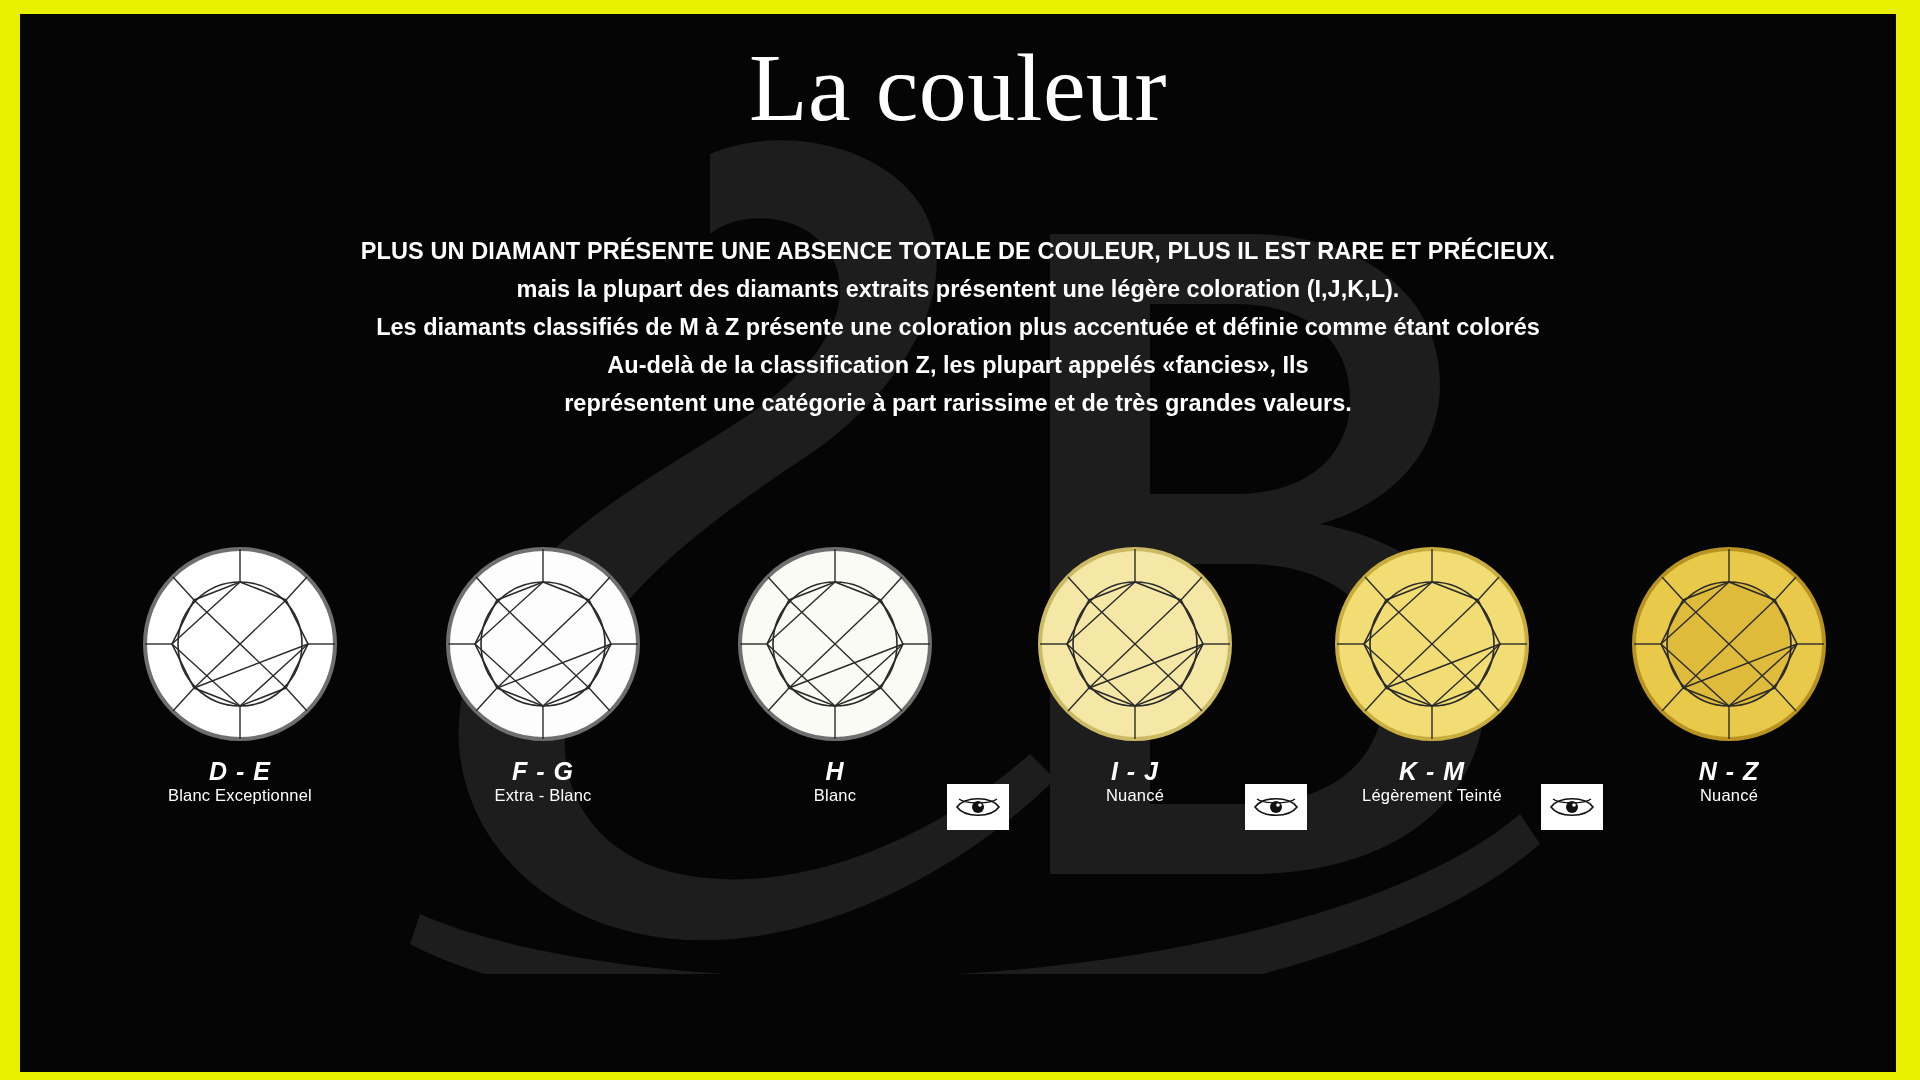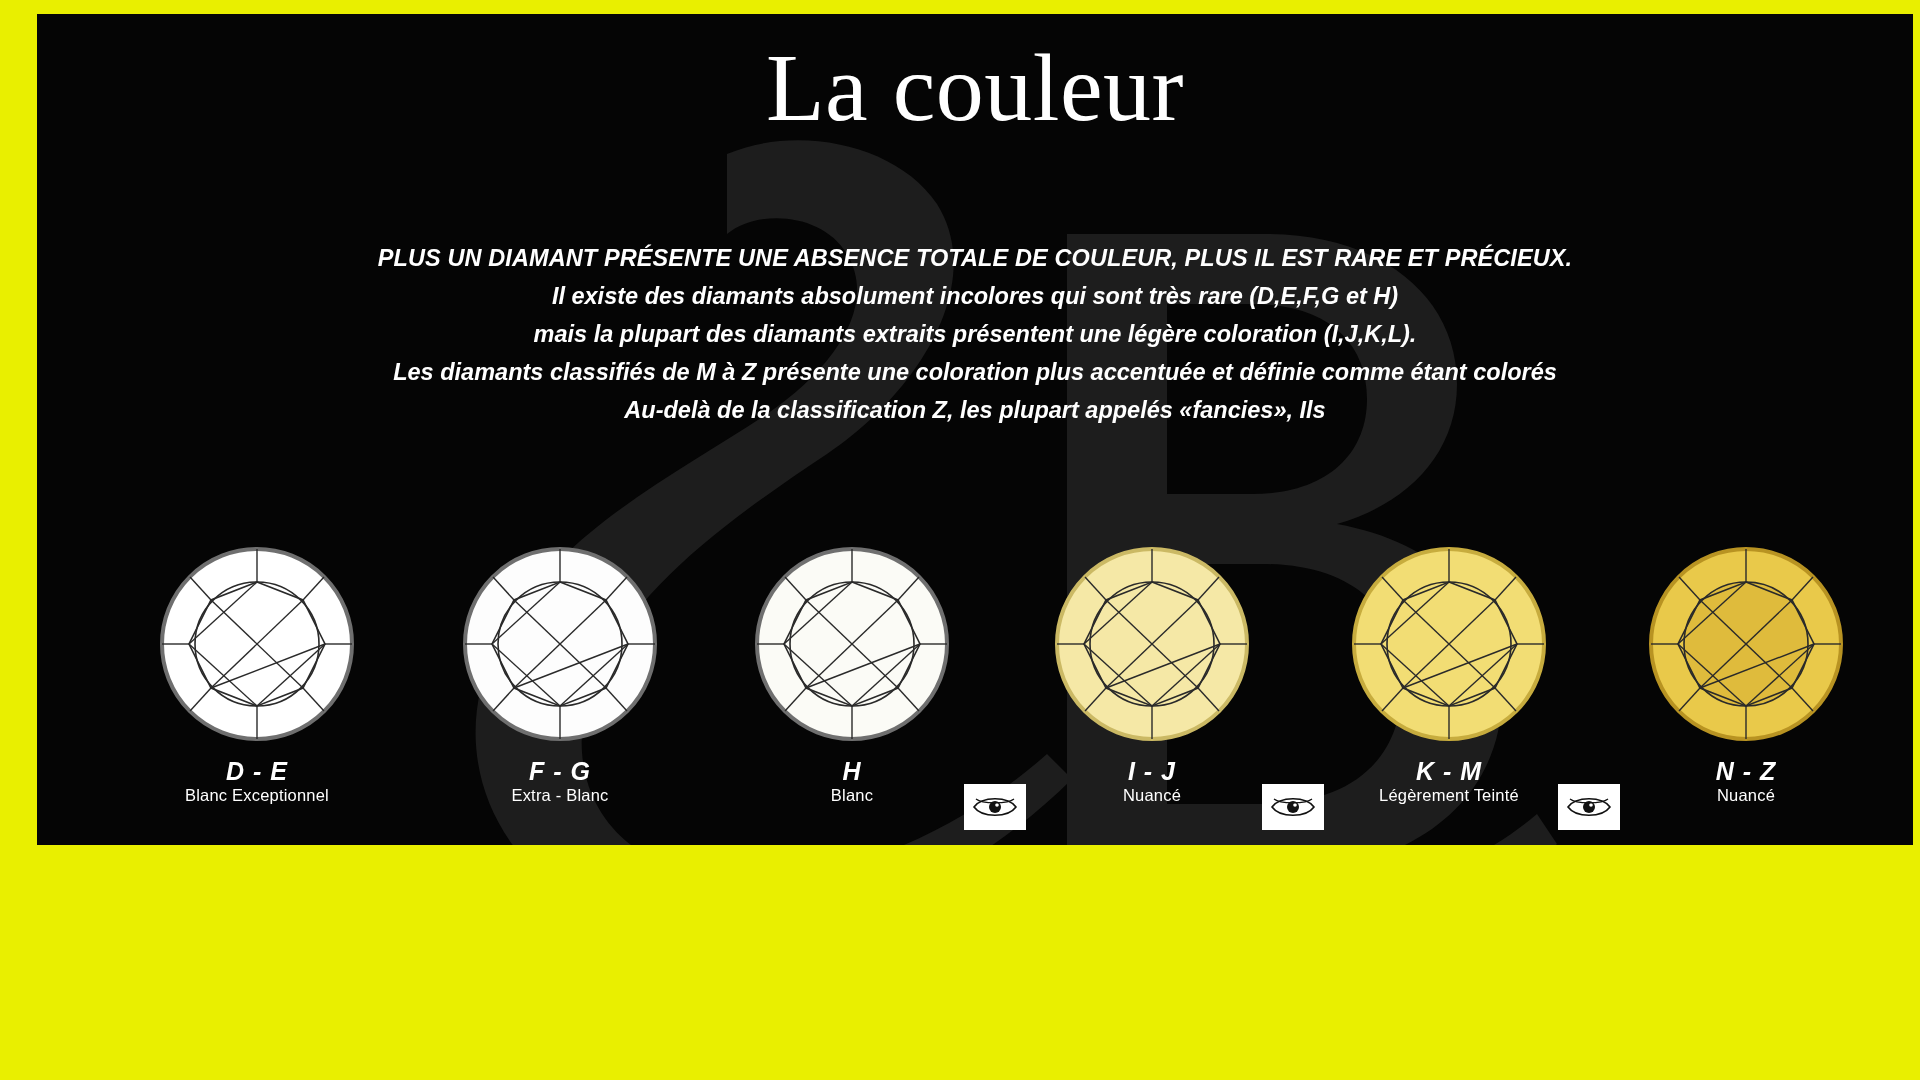--- a/index.html
+++ b/index.html
@@ -15,24 +15,24 @@
   }
   .page {
     position: relative;
     width: 1920px;
     height: 1080px;
     background: #e9ef00;
     box-sizing: border-box;
   }
   .inner {
     position: absolute;
-    left: 37px;
+    left: 20px;
     top: 14px;
     width: 1876px;
-    height: 831px;
+    height: 1058px;
     background: #050505;
     overflow: hidden;
   }
 
   
   .watermark {
     position: absolute;
     left: 0;
     top: 100px;
     width: 1876px;
@@ -56,25 +56,23 @@
   }
 
   
   .intro {
     position: absolute;
     top: 218px;
     left: 0;
     width: 100%;
     text-align: center;
     color: #ffffff;
-    font-style: italic;
     font-weight: bold;
     font-size: 23.5px;
     line-height: 38px;
-    margin-top: 7px;
   }
   .intro .lead {
     font-size: 23.5px;
     letter-spacing: 0.1px;
   }
 
   
   .row {
     position: absolute;
     top: 530px;
@@ -149,24 +147,24 @@
         <path d="M690 40 C760 10 860 30 900 90 C950 170 880 280 790 340 C700 400 600 470 560 560 C520 650 560 740 660 760 C780 785 920 720 1010 640 L1035 665 C930 770 760 850 620 820 C470 788 400 650 460 530 C515 420 640 360 730 300 C800 252 840 190 810 140 C785 98 720 95 690 120 Z"></path>
         <path d="M1030 120 L1230 120 C1340 120 1420 180 1420 270 C1420 340 1370 390 1300 410 C1400 428 1465 490 1465 580 C1465 690 1370 760 1230 760 L1030 760 Z M1130 190 L1130 380 L1215 380 C1290 380 1330 340 1330 285 C1330 228 1290 190 1215 190 Z M1130 450 L1130 690 L1225 690 C1315 690 1365 645 1365 570 C1365 495 1315 450 1225 450 Z"></path>
         <path d="M400 800 C560 870 880 880 1120 840 C1300 810 1430 760 1500 700 L1520 730 C1440 800 1290 860 1100 890 C840 930 520 900 390 830 Z"></path>
       </g>
     </svg>
 
     <div class="title">La couleur</div>
 
     <div class="intro">
       <div class="lead">PLUS UN DIAMANT PRÉSENTE UNE ABSENCE TOTALE DE COULEUR, PLUS IL EST RARE ET PRÉCIEUX.</div>
-      <div>Il existe des diamants absolument incolores qui sont très rare (D,E,F,G et H)</div>
       <div>mais la plupart des diamants extraits présentent une légère coloration (I,J,K,L).</div>
       <div>Les diamants classifiés de M à Z présente une coloration plus accentuée et définie comme étant colorés</div>
       <div>Au-delà de la classification Z, les plupart  appelés «fancies», Ils</div>
+      <div>représentent une catégorie à part rarissime et de très grandes valeurs.</div>
     </div>
 
     <div class="row">
 
       <div class="stone" style="left:105px; top:0;">
         <svg class="gem" viewBox="0 0 200 200">
           <circle cx="100" cy="100" r="95" fill="#ffffff" stroke="#6f6f6f" stroke-width="4"></circle>
           <circle cx="100" cy="100" r="62" fill="none" stroke="#2a2a2a" stroke-width="1.6"></circle>
           <polygon points="100,38 146,56 168,100 146,144 100,162 54,144 32,100 54,56" fill="none" stroke="#2a2a2a" stroke-width="1.6"></polygon>
           <g stroke="#2a2a2a" stroke-width="1.4" fill="none">

